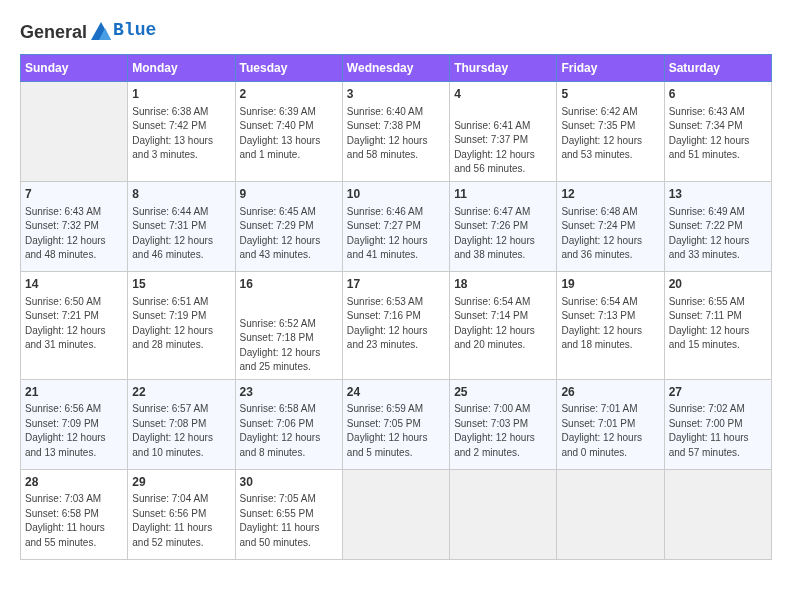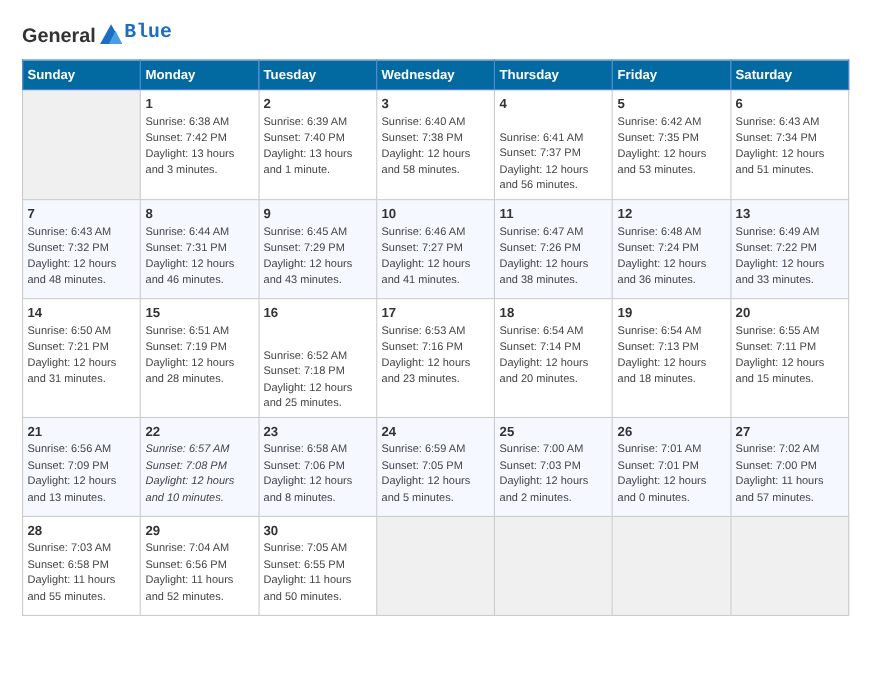--- a/index.html
+++ b/index.html
@@ -52,21 +52,21 @@
     .location {
       font-size: 14px;
       color: #555;
     }
     table {
       width: 100%;
       border-collapse: collapse;
       font-size: 11px;
     }
     thead tr th {
-      background-color: #0369a1;
+      background-color: #8b5cf6;
       color: #fff;
       padding: 6px 4px;
       text-align: left;
       font-size: 12px;
       border: 1px solid #5588d4;
     }
     tbody tr td {
       border: 1px solid #ccc;
       vertical-align: top;
       padding: 4px;
@@ -281,21 +281,21 @@
       <tr>
         <td>
           <span class="day-number">21</span>
           <div class="day-info" style="white-space: pre-line;">Sunrise: 6:56 AM
 Sunset: 7:09 PM
 Daylight: 12 hours
 and 13 minutes.</div>
         </td>
         <td>
           <span class="day-number">22</span>
-          <div class="day-info" style="white-space: pre-line; font-style: italic;">Sunrise: 6:57 AM
+          <div class="day-info" style="white-space: pre-line;">Sunrise: 6:57 AM
 Sunset: 7:08 PM
 Daylight: 12 hours
 and 10 minutes.</div>
         </td>
         <td>
           <span class="day-number">23</span>
           <div class="day-info" style="white-space: pre-line;">Sunrise: 6:58 AM
 Sunset: 7:06 PM
 Daylight: 12 hours
 and 8 minutes.</div>

